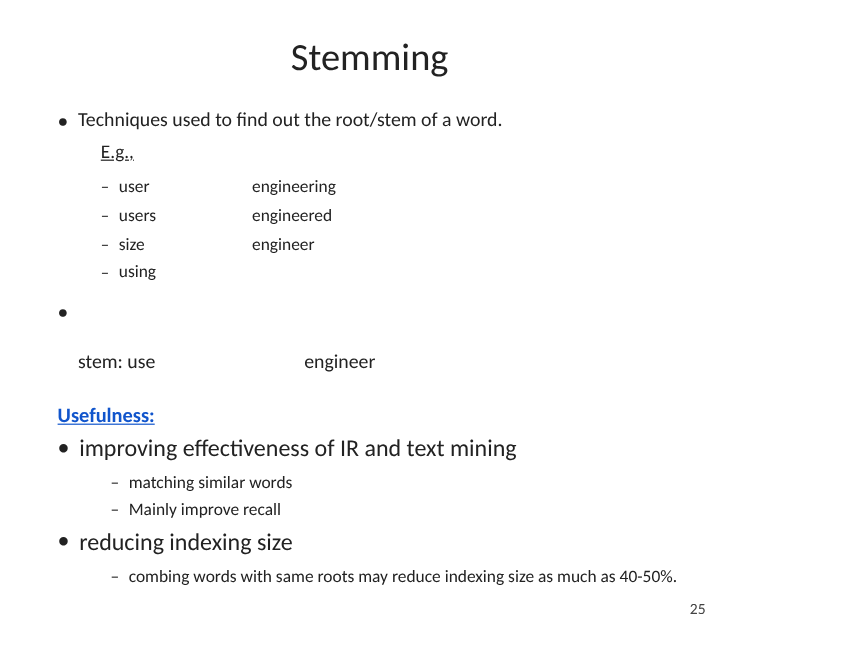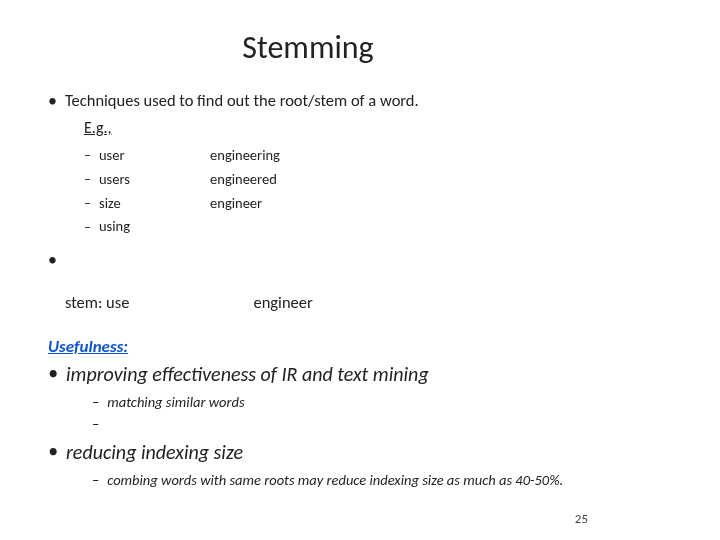--- a/index.html
+++ b/index.html
@@ -126,21 +126,21 @@
     .sub-dash-long {
       display: flex;
       align-items: flex-start;
       font-size: 14.5px;
       margin-left: 44px;
       line-height: 1.5;
     }
 
     .page-number {
       position: absolute;
-      bottom: 14px;
+      bottom: 24px;
       right: 28px;
       font-size: 13px;
       color: #444;
     }
   </style>
 </head>
 <body>
 
 <div class="slide">
 
@@ -190,33 +190,34 @@
   </div>
 
   <div class="bullet-item">
     <span class="bullet-dot">•</span>
     <div style="display:flex; align-items:baseline; width:100%;margin-top:44px;">
       <span class="stem-word" style="font-size:16.5px;">stem:  use</span>
       <span class="stem-result">engineer</span>
     </div>
   </div>
 
-  <div style="margin-top:24px;font-style:italic;">
+  <div style="margin-top:24px;">
     <div class="usefulness-heading">Usefulness:</div>
 
     <div class="large-bullet-item">
       <span style="font-size:20px; margin-right:8px; flex-shrink:0;">•</span>
       <span class="large-bullet-text">improving effectiveness of IR and text mining</span>
     </div>
     <div class="sub-dash-item">
       <span style="margin-right:8px;">–</span>
       <span>matching similar words</span>
     </div>
     <div class="sub-dash-item">
       <span style="margin-right:8px;">–</span>
+      <span>Mainly improve recall</span>
     </div>
 
     <div class="large-bullet-item" style="margin-top:3px;">
       <span style="font-size:20px; margin-right:8px; flex-shrink:0;">•</span>
       <span class="large-bullet-text">reducing indexing size</span>
     </div>
     <div class="sub-dash-long">
       <span style="margin-right:8px; flex-shrink:0;">–</span>
       <span>combing words with same roots may reduce indexing size as much as 40-50%.</span>
     </div>

